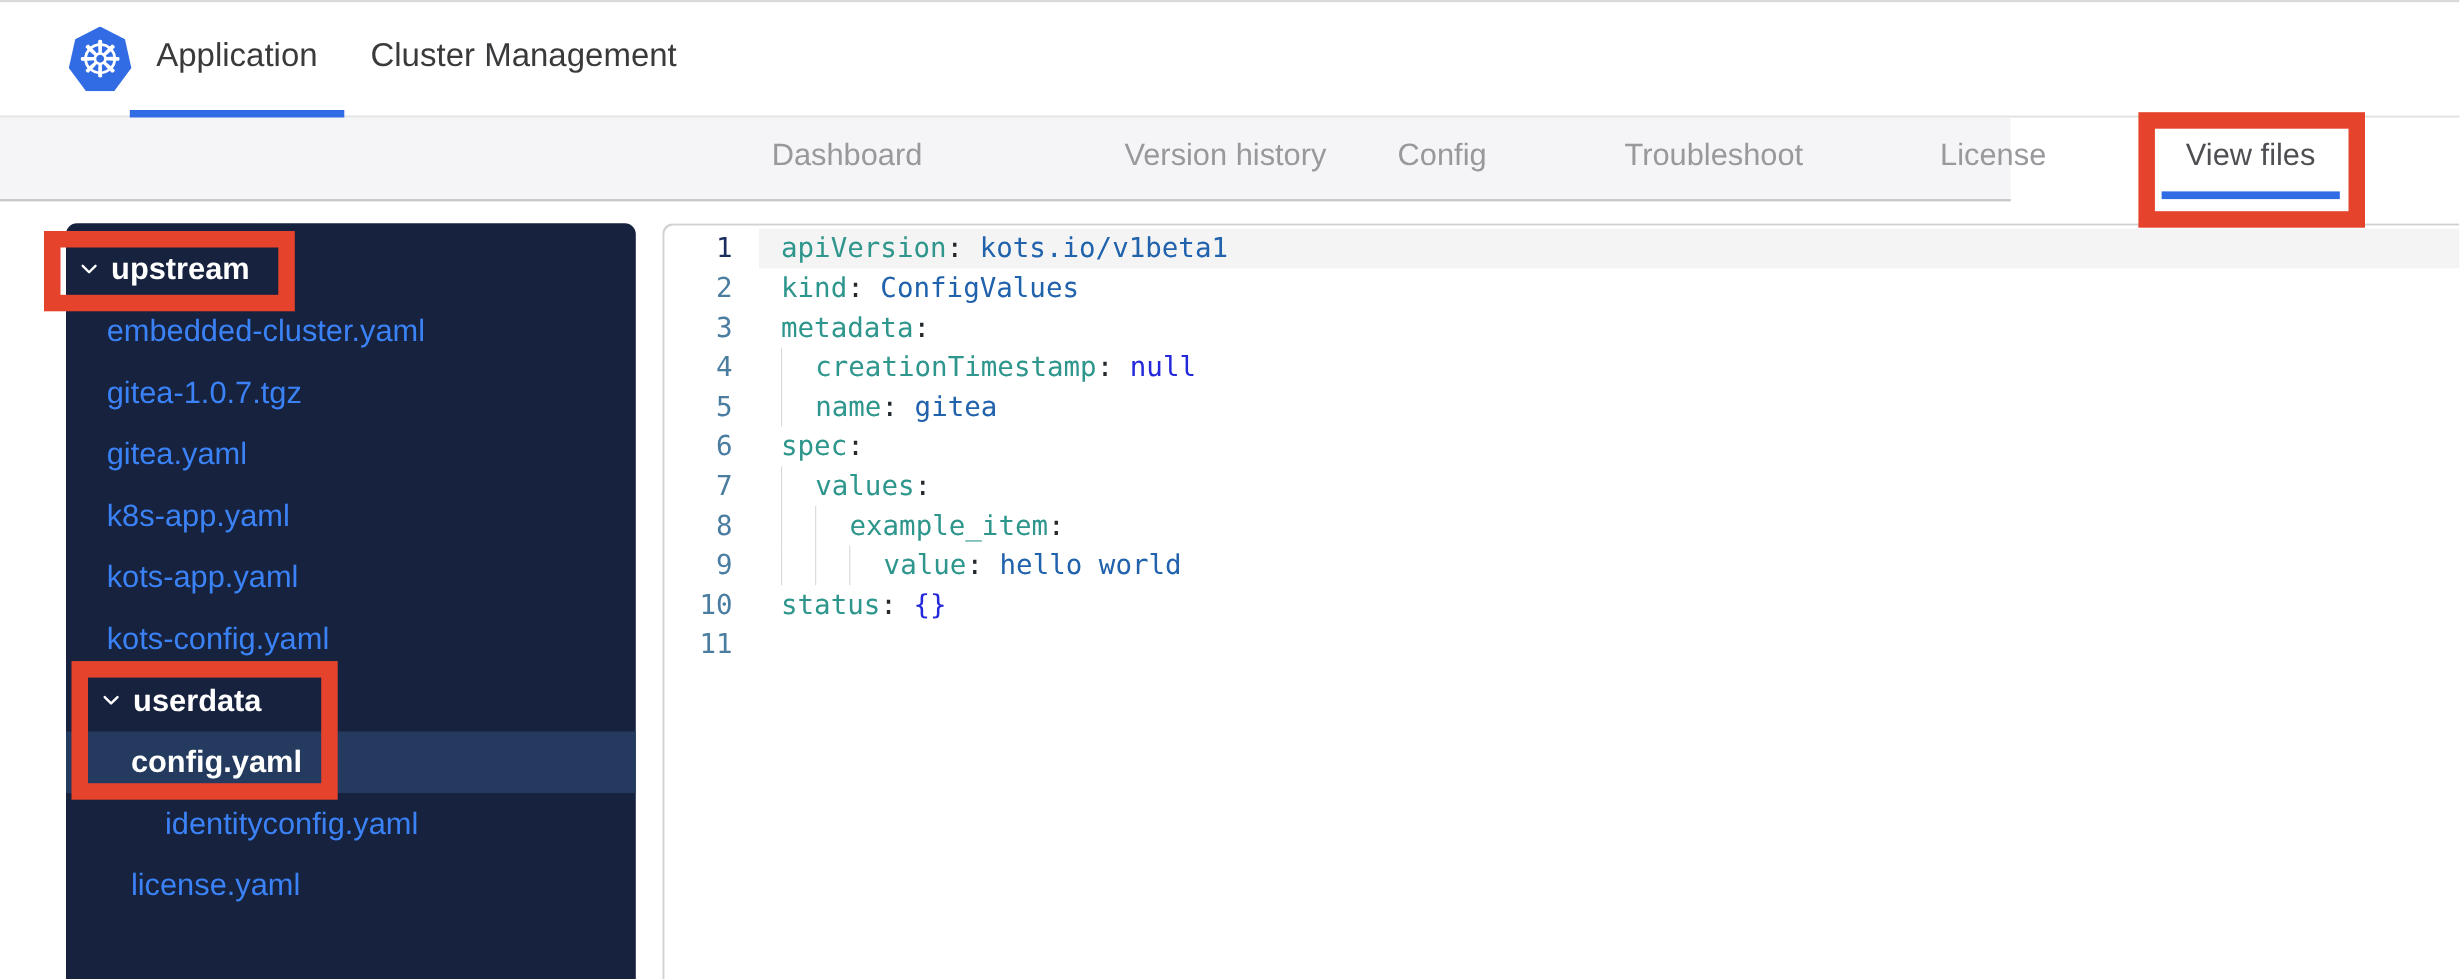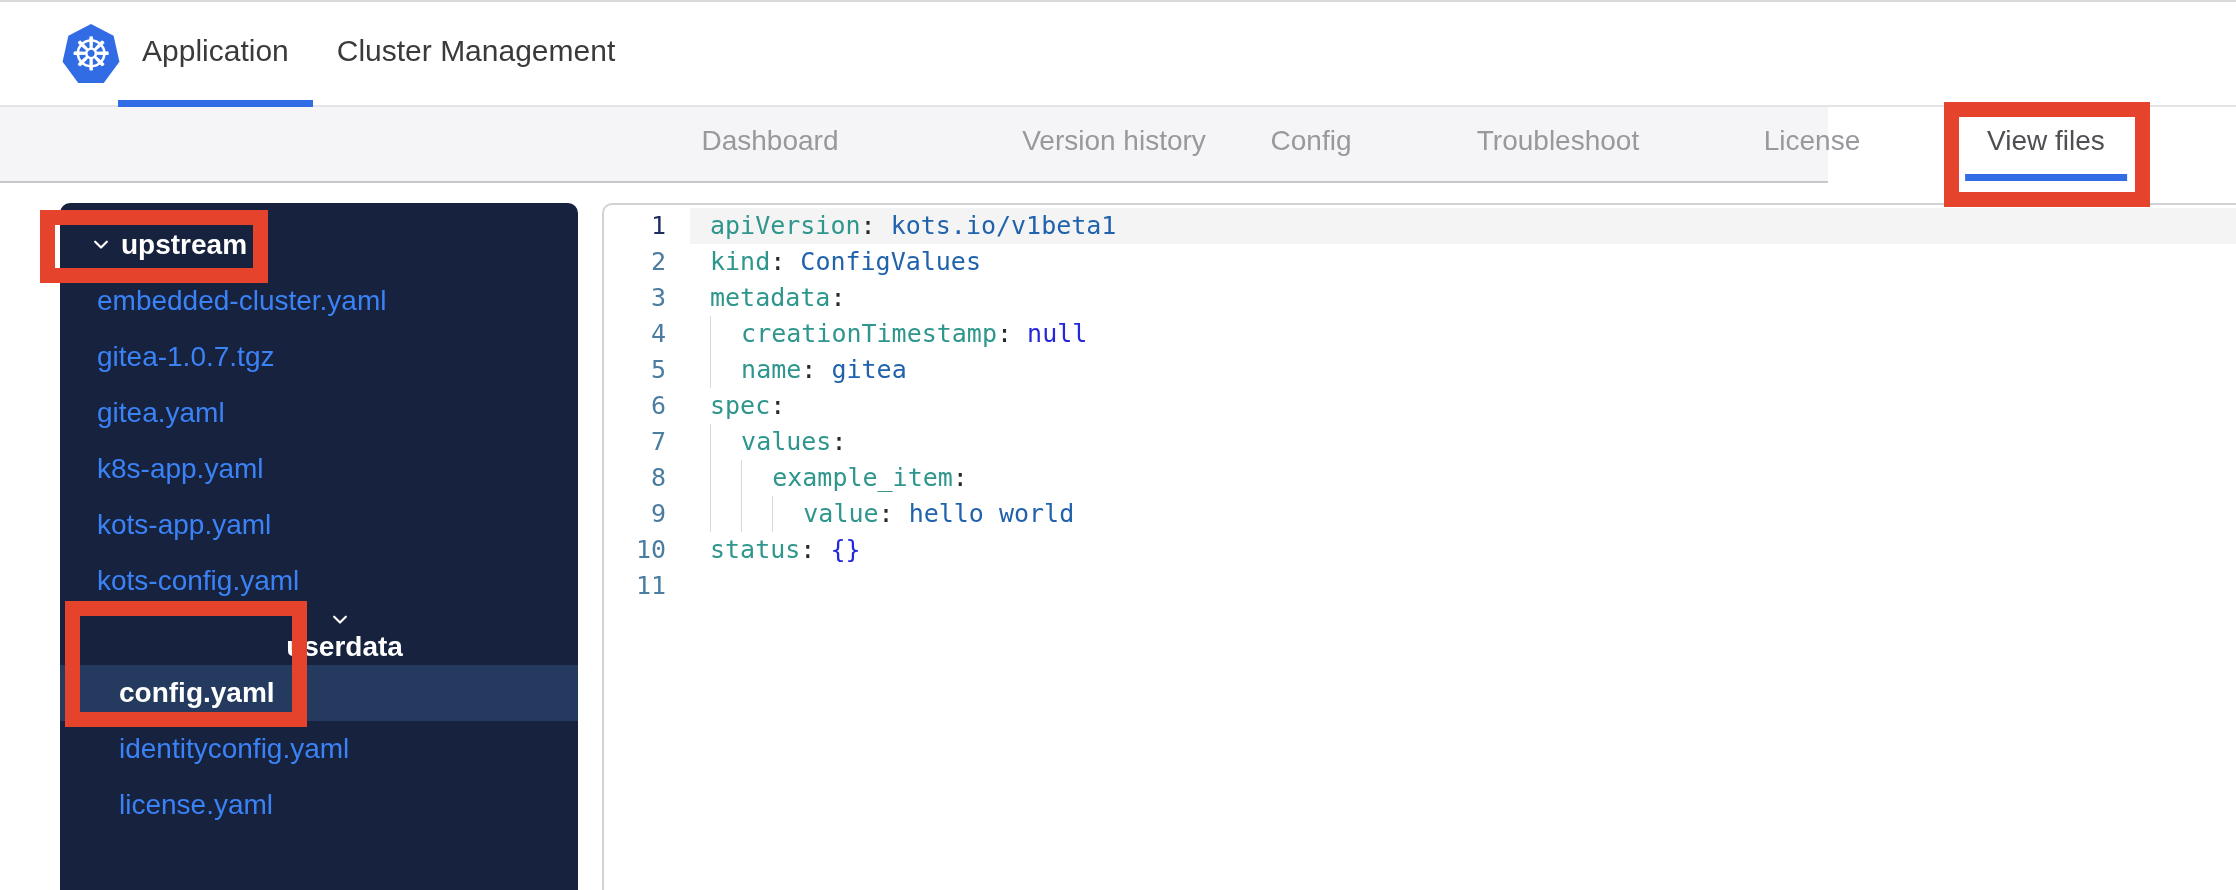--- a/index.html
+++ b/index.html
@@ -36,21 +36,21 @@
     border-bottom:7px solid transparent;box-sizing:border-box;white-space:nowrap;
   }
   .subnav .tab.active{color:#4f4f53;border-bottom-color:#326CE5;}
   
   .sidebar{
     position:absolute;left:60px;top:203px;width:518px;height:687px;
     background:#16223E;border-radius:10px 10px 0 0;overflow:hidden;
   }
   .tree{padding-top:14px;}
   .row{height:56px;display:flex;align-items:center;font-size:28px;box-sizing:border-box;}
-  .row.folder{color:#ffffff;font-weight:700;margin-left:20px;}
+  .row.folder{color:#ffffff;font-weight:700;}
   .row.file{color:#3b82f6;font-weight:400;}
   .row.selected{background:#243B5F;color:#ffffff;font-weight:700;}
   .chevron{width:22px;height:22px;margin-right:8px;flex:0 0 auto;display:flex;align-items:center;}
   
   .editor{
     position:absolute;left:602px;top:203px;width:1634px;height:687px;background:#fff;
     border-top:2px solid #d2d2d5;border-left:2px solid #d2d2d5;border-radius:10px 0 0 0;
     box-sizing:border-box;padding-top:3px;
   }
   .codeline{display:flex;height:36px;line-height:36px;font-family:"DejaVu Sans Mono", monospace;font-size:25px;}
@@ -114,32 +114,32 @@
       </div>
       <div class="row file" style="padding-left: 37px;">
         <span>k8s-app.yaml</span>
       </div>
       <div class="row file" style="padding-left: 37px;">
         <span>kots-app.yaml</span>
       </div>
       <div class="row file" style="padding-left: 37px;">
         <span>kots-config.yaml</span>
       </div>
-      <div class="row folder" style="padding-left: 31px; flex-direction: column;">
+      <div class="row folder" style="padding-left: 31px;">
         <span class="chevron">
           <svg viewBox="0 0 24 24" width="20" height="20">
             <polyline points="5 8 12 15 19 8" fill="none" stroke="#ffffff" stroke-width="2.6" stroke-linecap="round" stroke-linejoin="round"></polyline>
           </svg>
         </span>
         <span>userdata</span>
       </div>
       <div class="row file selected" style="padding-left: 59px;">
         <span>config.yaml</span>
       </div>
-      <div class="row file" style="padding-left: 59px;">
+      <div class="row file" style="padding-left: 90px;">
         <span>identityconfig.yaml</span>
       </div>
       <div class="row file" style="padding-left: 59px;">
         <span>license.yaml</span>
       </div>
     </div>
 </aside>
 
 <main class="editor">
   <div>

